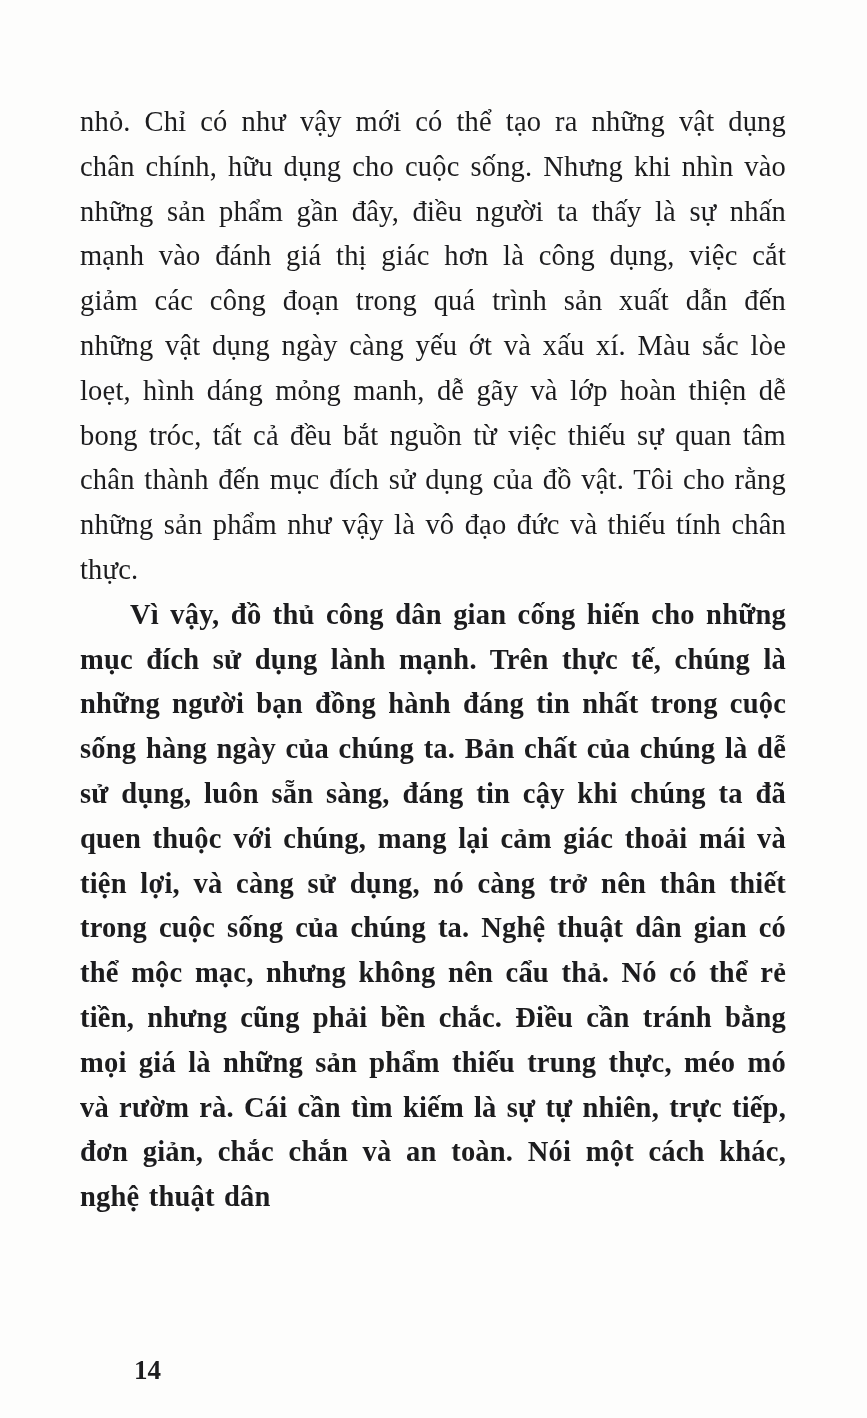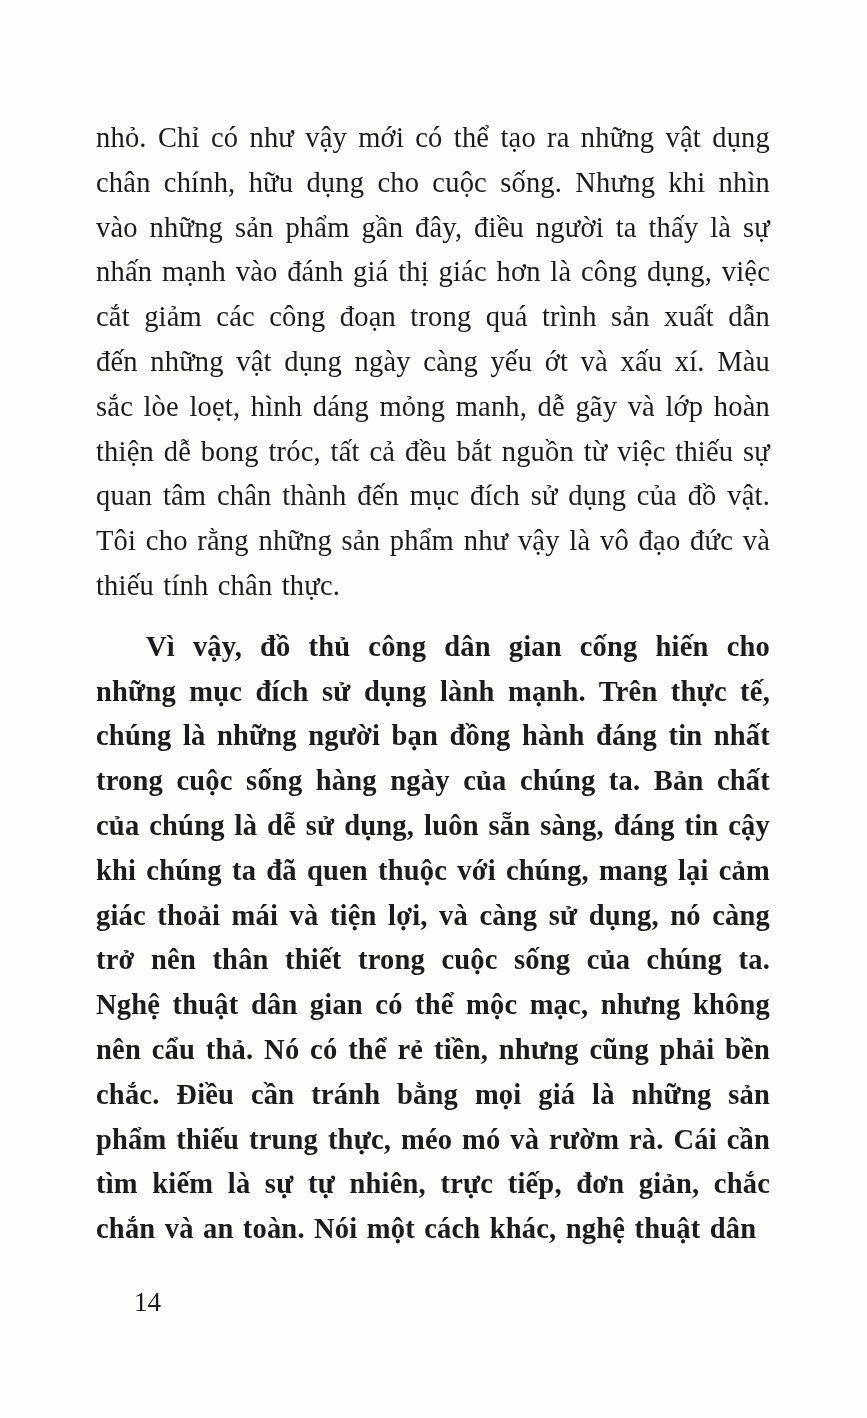--- a/index.html
+++ b/index.html
@@ -22,34 +22,35 @@
     top: 100px;
     width: 706px;
     font-size: 28.5px;
     line-height: 44.8px;
     text-align: justify;
     text-justify: inter-word;
     letter-spacing: 0.2px;
     word-spacing: 2px;
   }
   .text-block p {
-    margin: 16px;
+    margin: 0;
     padding: 0;
   }
   .text-block p.indented {
     text-indent: 50px;
     font-weight: bold;
   }
   .page-number {
     position: absolute;
     left: 134px;
-    top: 1286px;
+    top: 1354px;
     font-size: 27px;
     line-height: 32px;
     color: #1c1c1e;
+    font-weight: bold;
   }
 </style>
 </head>
 <body>
 
 <div class="page">
   <div class="text-block">
     <p>nhỏ. Chỉ có như vậy mới có thể tạo ra những vật dụng chân chính, hữu dụng cho cuộc sống. Nhưng khi nhìn vào những sản phẩm gần đây, điều người ta thấy là sự nhấn mạnh vào đánh giá thị giác hơn là công dụng, việc cắt giảm các công đoạn trong quá trình sản xuất dẫn đến những vật dụng ngày càng yếu ớt và xấu xí. Màu sắc lòe loẹt, hình dáng mỏng manh, dễ gãy và lớp hoàn thiện dễ bong tróc, tất cả đều bắt nguồn từ việc thiếu sự quan tâm chân thành đến mục đích sử dụng của đồ vật. Tôi cho rằng những sản phẩm như vậy là vô đạo đức và thiếu tính chân thực.</p>
     <p class="indented">Vì vậy, đồ thủ công dân gian cống hiến cho những mục đích sử dụng lành mạnh. Trên thực tế, chúng là những người bạn đồng hành đáng tin nhất trong cuộc sống hàng ngày của chúng ta. Bản chất của chúng là dễ sử dụng, luôn sẵn sàng, đáng tin cậy khi chúng ta đã quen thuộc với chúng, mang lại cảm giác thoải mái và tiện lợi, và càng sử dụng, nó càng trở nên thân thiết trong cuộc sống của chúng ta. Nghệ thuật dân gian có thể mộc mạc, nhưng không nên cẩu thả. Nó có thể rẻ tiền, nhưng cũng phải bền chắc. Điều cần tránh bằng mọi giá là những sản phẩm thiếu trung thực, méo mó và rườm rà. Cái cần tìm kiếm là sự tự nhiên, trực tiếp, đơn giản, chắc chắn và an toàn. Nói một cách khác, nghệ thuật dân</p>
   </div>

